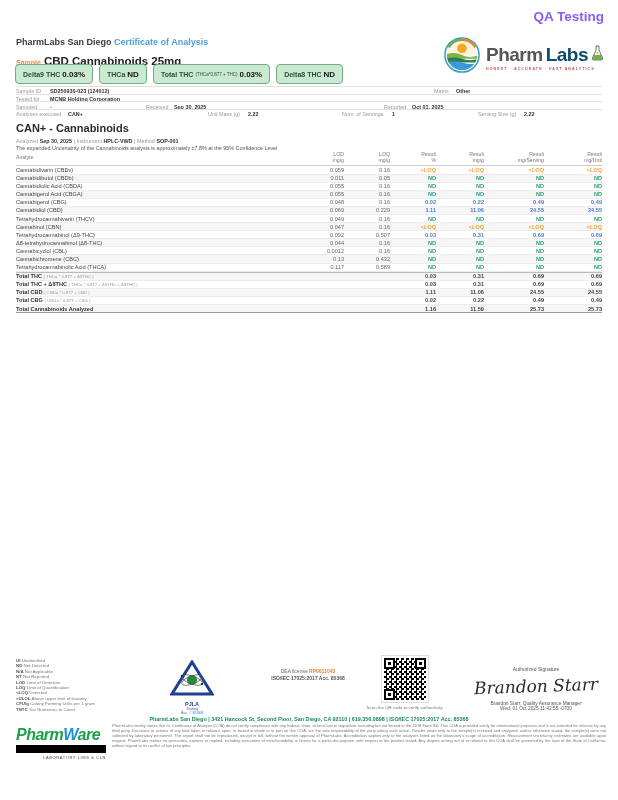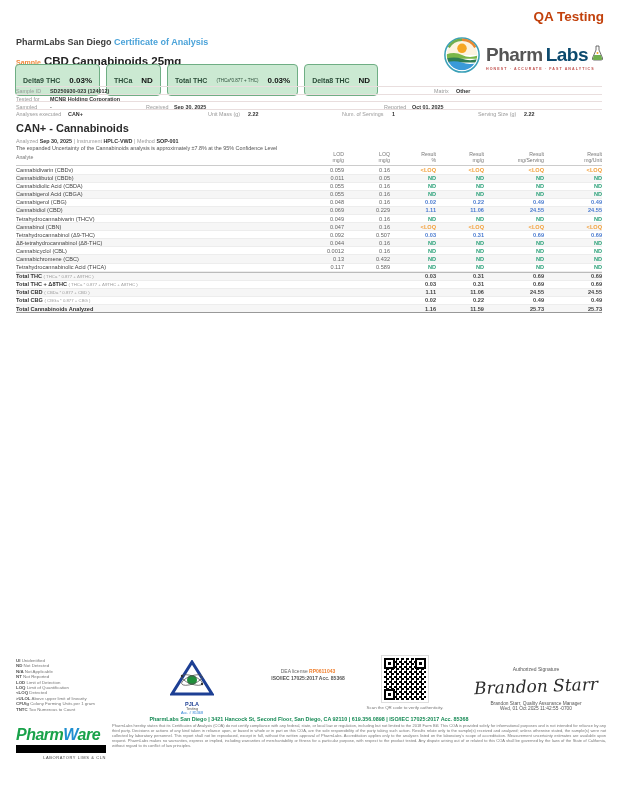--- a/index.html
+++ b/index.html
@@ -1,29 +1,29 @@
 <!DOCTYPE html>
 <html><head>
 <meta charset="utf-8">
 <style>
   * { margin:0; padding:0; box-sizing:border-box; }
   body { background:#888; font-family:"Liberation Sans", sans-serif; }
   .page { position:relative; width:618px; height:800px; background:#fff; margin:0 auto; overflow:hidden; color:#333; }
 
   
   .doc-title { position:absolute; left:14px; top:9px; font-size:13.5px; font-weight:bold; color:#222; }
-  .qa-label { position:absolute; right:14px; top:9px; font-size:13.5px; font-weight:bold; color:#c2410c; }
+  .qa-label { position:absolute; right:14px; top:9px; font-size:13.5px; font-weight:bold; color:#8b5cf6; }
   .lab-line { position:absolute; left:16px; top:37px; font-size:9px; }
   .lab-name { font-weight:bold; color:#3d3d3d; }
   .coa-label { color:#4ba3d9; font-weight:600; }
   .sample-line { position:absolute; left:16px; top:51px; }
   .sample-label { font-size:7px; color:#f0883a; font-weight:bold; margin-right:3px; }
   .sample-name { font-size:11.5px; font-weight:bold; color:#222; }
   .badges { position:absolute; left:15px; top:64px; display:flex; gap:6px; }
-  .badge { display:flex; align-items:center; gap:9px; background:#cbe9d2; border:1px solid #6fae84; border-radius:4px; padding:3px 7px; height:32px; }
+  .badge { display:flex; align-items:center; gap:2px; background:#cbe9d2; border:1px solid #6fae84; border-radius:4px; padding:3px 7px; height:20px; }
   .b-label { font-size:7px; font-weight:600; color:#2b4c38; }
   .b-sub { font-size:4.5px; color:#2b4c38; }
   .b-sub:empty { display:none; }
   .b-value { font-size:8px; font-weight:bold; color:#111; }
 
   
   .brand { position:absolute; right:14px; top:36px; display:flex; align-items:center; gap:5px; }
   .brand-text { display:flex; flex-direction:column; }
   .brand-word { font-size:19px; font-weight:bold; letter-spacing:-0.5px; display:flex; align-items:center; gap:3px; }
   .brand-pharm { color:#555; }

